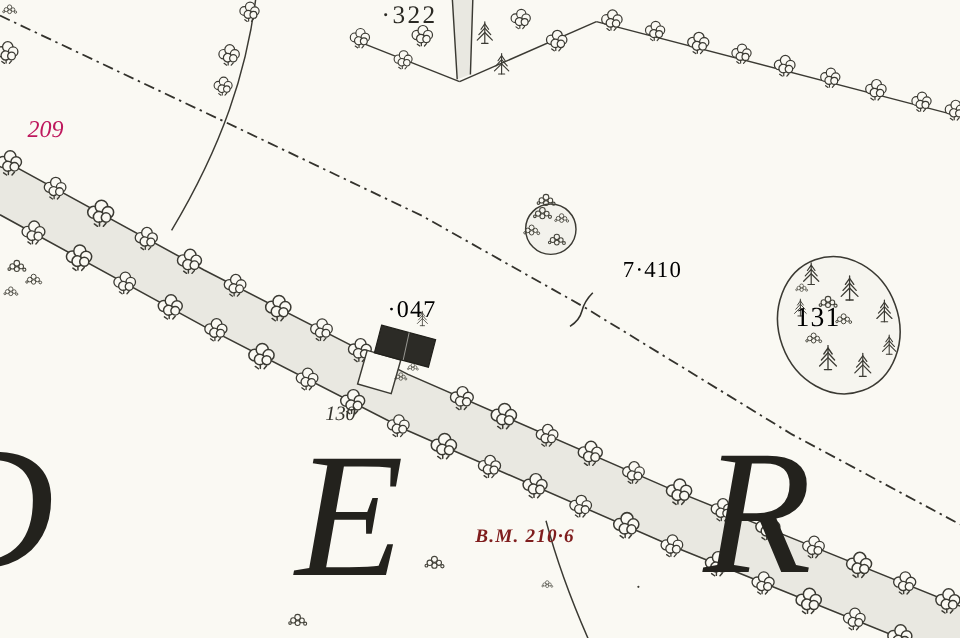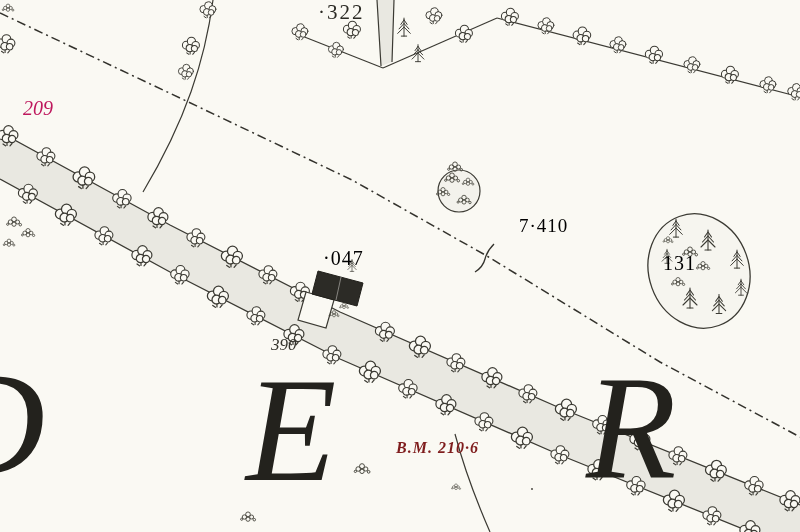--- a/index.html
+++ b/index.html
@@ -197,23 +197,23 @@
 
   <div class="lbl lbl-spot" style="left:318px;top:2px;">·322</div>
 
   <div class="lbl lbl-parcel-italic" style="left:23px;top:98px;">209</div>
 
   <div class="lbl lbl-parcel" style="left:312px;top:248px;margin-left:11px;">·047</div>
 
 
   <div class="lbl lbl-parcel" style="left:519px;top:216px;font-size:19px;">7·410</div>
 
-  <div class="lbl lbl-parcel" style="left:663px;top:253px;font-size:20px;">131</div>
-
-  <div class="lbl lbl-small-italic" style="left:271px;top:336px;">390</div>
+  <div class="lbl lbl-parcel" style="left:663px;top:253px;font-size:23px;">131</div>
+
+  <div class="lbl lbl-small-italic" style="left:271px;top:336px;">130</div>
 
   <div class="lbl lbl-bm" style="left:396px;top:440px;">B.M. 210·6</div>
 
   <div class="lbl lbl-townland" style="left:-62px;top:350px;">D</div>
 
   <div class="lbl lbl-townland" style="left:246px;top:356px;">E</div>
 
   <div class="lbl lbl-townland" style="left:586px;top:354px;">R</div>
 
 </div>

